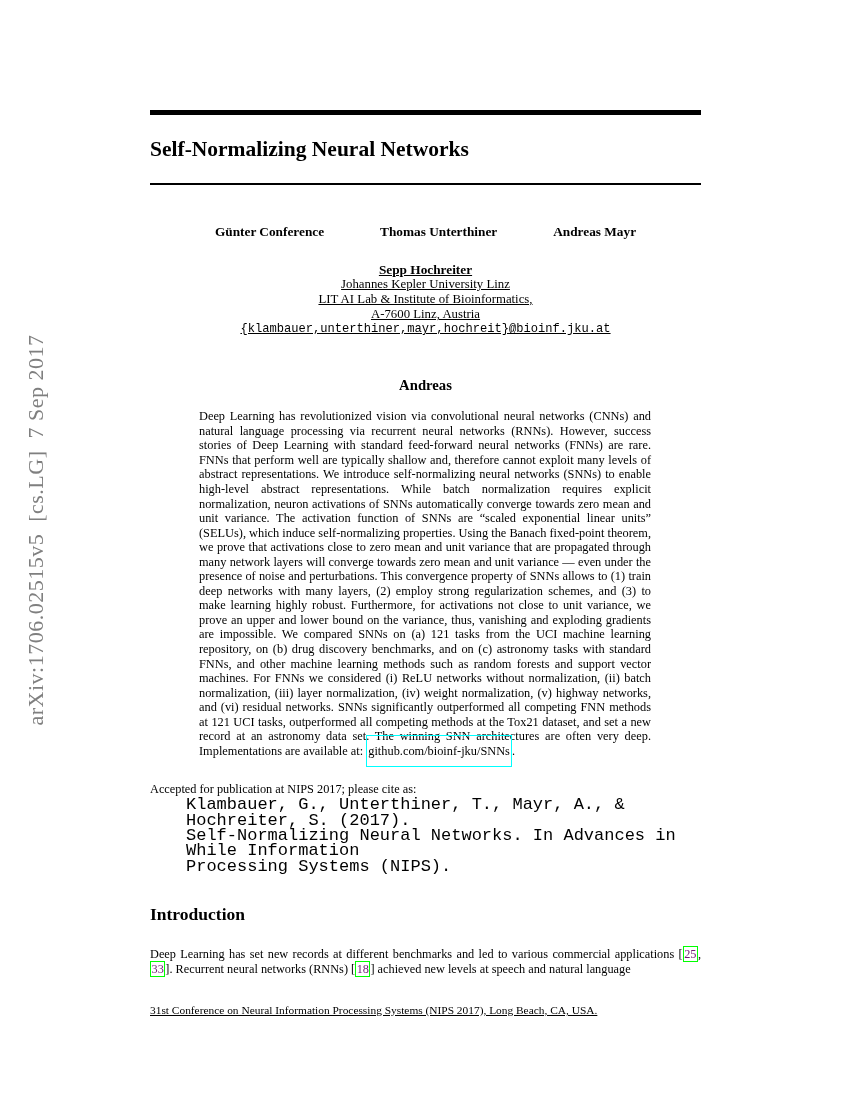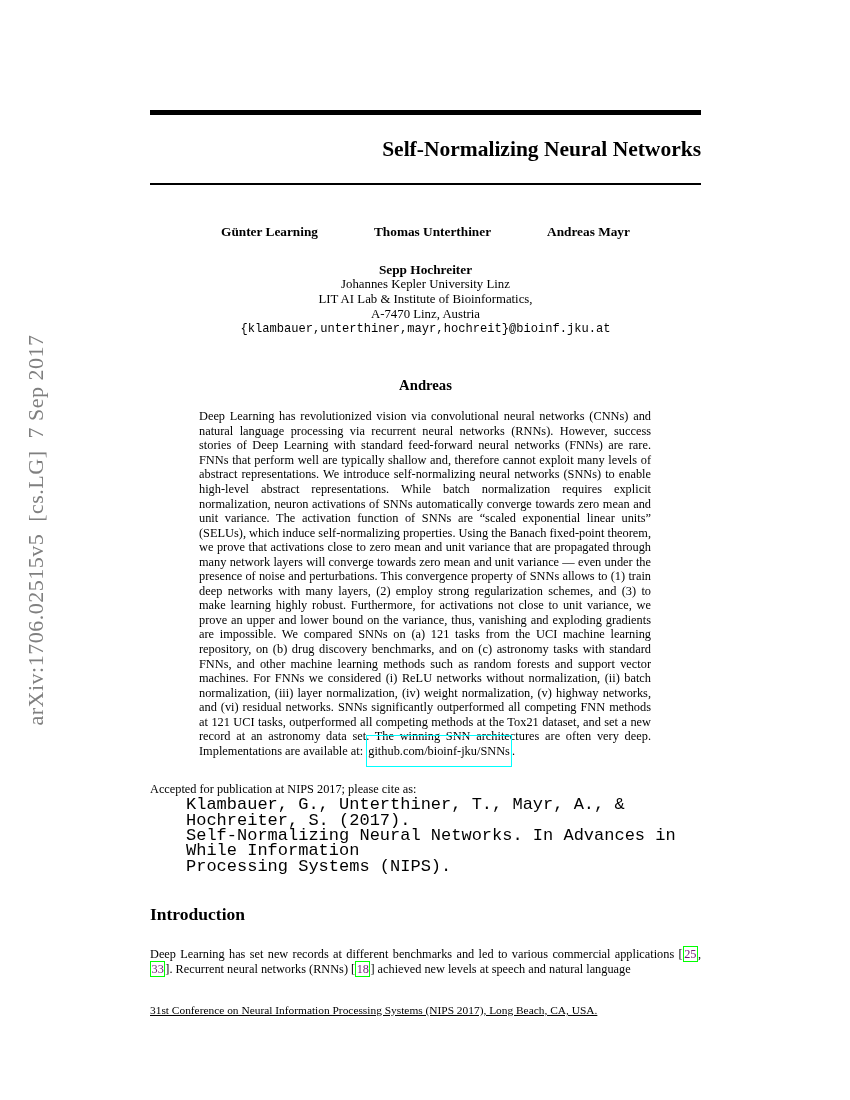--- a/index.html
+++ b/index.html
@@ -38,39 +38,40 @@
     height: 5px;
     background: #000000;
   }
   .rule-thin {
     margin-top: 22px;
     height: 2px;
     background: #000000;
   }
   h1.title {
     margin: 24px 0 16px 0;
-    text-align: right;
+    text-align: left;
     font-size: 21.5px;
     font-weight: bold;
     line-height: 1;
   }
   .authors-row {
     margin-top: 39px;
     display: flex;
     justify-content: center;
     gap: 56px;
     font-size: 13.3px;
     font-weight: bold;
     line-height: 15px;
   }
   .author-block {
     margin-top: 23px;
     text-align: center;
     font-size: 12.8px;
     line-height: 15.2px;
+    text-decoration: underline;
   }
   .author-block .author-bold {
     font-weight: bold;
     font-size: 13.3px;
   }
   .mono {
     font-family: "Liberation Mono", "DejaVu Sans Mono", monospace;
   }
   .author-block .email {
     font-size: 12.1px;
@@ -142,30 +143,30 @@
 
   <div class="content">
 
     <div class="rule-thick"></div>
 
     <h1 class="title">Self-Normalizing Neural Networks</h1>
 
     <div class="rule-thin"></div>
 
     <div class="authors-row">
-      <span>Günter Learning</span>
+      <span>Günter Conference</span>
       <span>Thomas Unterthiner</span>
       <span>Andreas Mayr</span>
     </div>
 
     <div class="author-block">
       <div class="author-bold">Sepp Hochreiter</div>
       <div>Johannes Kepler University Linz</div>
       <div>LIT AI Lab &amp; Institute of Bioinformatics,</div>
-      <div>A-7470 Linz, Austria</div>
+      <div>A-7600 Linz, Austria</div>
       <div class="mono email">{klambauer,unterthiner,mayr,hochreit}@bioinf.jku.at</div>
     </div>
 
     <h2 class="abstract-heading">Andreas</h2>
 
     <p class="abstract-body"><span>Deep Learning has revolutionized vision via convolutional neural networks (CNNs) and natural language processing via recurrent neural networks (RNNs). However, success stories of Deep Learning with standard feed-forward neural networks (FNNs) are rare. FNNs that perform well are typically shallow and, therefore cannot exploit many levels of abstract representations. We introduce self-normalizing neural networks (SNNs) to enable high-level abstract representations. While batch normalization requires explicit normalization, neuron activations of SNNs automatically converge towards zero mean and unit variance. The activation function of SNNs are “scaled exponential linear units” (SELUs), which induce self-normalizing properties. Using the Banach fixed-point theorem, we prove that activations close to zero mean and unit variance that are propagated through many network layers will converge towards zero mean and unit variance — even under the presence of noise and perturbations. This convergence property of SNNs allows to (1) train deep networks with many layers, (2) employ strong regularization schemes, and (3) to make learning highly robust. Furthermore, for activations not close to unit variance, we prove an upper and lower bound on the variance, thus, vanishing and exploding gradients are impossible. We compared SNNs on (a) 121 tasks from the UCI machine learning repository, on (b) drug discovery benchmarks, and on (c) astronomy tasks with standard FNNs, and other machine learning methods such as random forests and support vector machines. For FNNs we considered (i) ReLU networks without normalization, (ii) batch normalization, (iii) layer normalization, (iv) weight normalization, (v) highway networks, and (vi) residual networks. SNNs significantly outperformed all competing FNN methods at 121 UCI tasks, outperformed all competing methods at the Tox21 dataset, and set a new record at an astronomy data set. The winning SNN architectures are often very deep. Implementations are available at: </span><a class="url-link">github.com/bioinf-jku/SNNs</a><span>.</span></p>
 
     <div class="acceptance">
       <div>Accepted for publication at NIPS 2017; please cite as:</div>
       <div class="mono cite-line">Klambauer, G., Unterthiner, T., Mayr, A., &amp; Hochreiter, S. (2017).</div>

